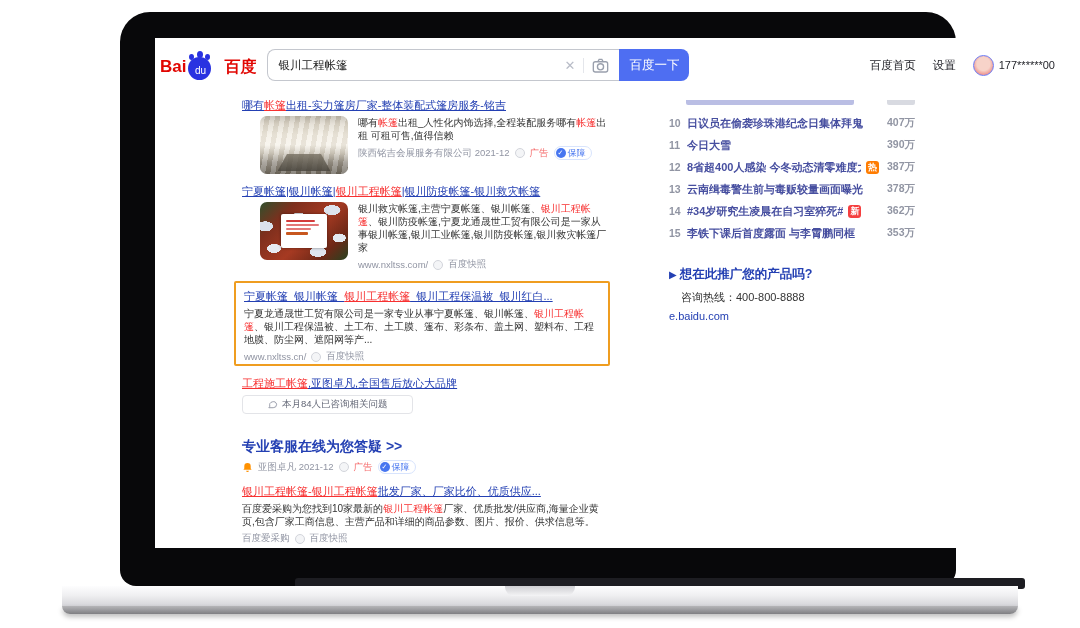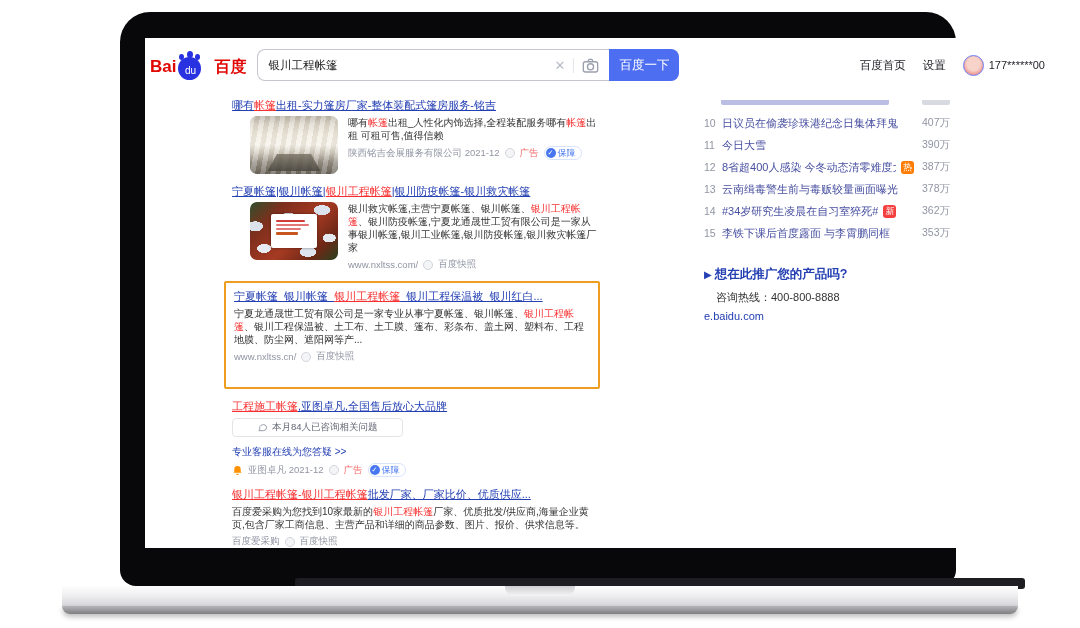--- a/index.html
+++ b/index.html
@@ -11,21 +11,21 @@
            background:#08080a; border-radius:30px 30px 16px 16px; }
   .hinge { position:absolute; left:175px; top:566px; width:730px; height:11px;
            background:#1d1d22; border-radius:3px; }
   .base { position:absolute; left:62px; top:586px; width:956px; height:20px;
           background:linear-gradient(180deg,#fdfdfe 0%,#f0f0f2 45%,#d5d5d9 100%); }
   .base-bottom { position:absolute; left:62px; top:606px; width:956px; height:8px;
           background:linear-gradient(180deg,#b5b5b8,#7f7f83); border-radius:0 0 16px 16px;
           box-shadow:0 3px 5px rgba(0,0,0,.25); }
   .notch { position:absolute; left:505px; top:586px; width:70px; height:10px; z-index:3;
           background:linear-gradient(180deg,#cfcfd3,#f4f4f6); border-radius:0 0 9px 9px; }
-  .screen { position:absolute; left:145px; top:38px; width:912px; height:510px;
+  .screen { position:absolute; left:155px; top:38px; width:912px; height:510px;
           background:#fff; overflow:hidden; }
 
   
   .header { display:flex; align-items:center; height:48px; padding:6px 12px 0 5px; }
   .logo { display:flex; align-items:flex-end; }
   .logo-bai { color:#e10602; font-size:17px; font-weight:800; line-height:26px; }
   .paw { position:relative; width:26px; height:29px; margin:0 1px; }
   .paw .pad { position:absolute; bottom:0; left:1px; width:23px; height:23px;
               background:#2932e1; border-radius:50%; }
   .paw .toe { position:absolute; background:#2932e1; border-radius:50%; }
@@ -48,21 +48,21 @@
   .search-btn { width:70px; height:32px; background:#4e6ef2; color:#fff; border:none;
                 border-radius:0 8px 8px 0; font-size:12.5px; font-family:inherit; cursor:pointer; }
   .header-right { margin-left:auto; display:flex; align-items:center; gap:17px; }
   .hdr-link { font-size:11.5px; color:#24252b; text-decoration:none; cursor:pointer; }
   .account { display:flex; align-items:center; gap:5px; }
   .avatar { width:21px; height:21px; border-radius:50%; border:1.5px solid #6b7cf5;
             background:radial-gradient(circle at 50% 42%, #f7d3c9 0 45%, #ef9d97 70%, #e98b8b 100%); }
   .phone { font-size:11px; color:#24252b; }
 
   
-  .content { display:flex; padding:12px 0 0 87px;gap:45px; }
+  .content { display:flex; padding:12px 0 0 87px; }
   .left-col { width:368px; flex:none; }
   .right-col { width:246px; flex:none; margin-left:59px; padding-top:2px; }
 
   .result { margin-bottom:10px; }
   .res-title { display:block; font-size:11px; line-height:15px; color:#2440b3;
                text-decoration:none; cursor:pointer; margin-bottom:3px; }
   .res-title span { text-decoration:underline; }
   .c-red { color:#f73131; }
   .c-blue { color:#2440b3; }
   .res-body { display:flex;padding-left:18px; }
@@ -101,33 +101,33 @@
   .ad-label { color:#f56c6c; }
   .guar { display:inline-flex; align-items:center; height:14px; border:1px solid #d8e4fd;
           border-radius:8px; background:#fff; padding:0 5px 0 1px; }
   .guar .chk { width:10px; height:10px; border-radius:50%; background:#4776f0; color:#fff;
           font-size:7px; line-height:10px; text-align:center; margin-right:2px; }
   .guar .gtxt { color:#4776f0; font-size:9px; }
   .snapshot { color:#9195a3; text-decoration:none; cursor:pointer; }
   .consult-chip { display:inline-flex; align-items:center; gap:4px; border:1px solid #e3e4e8;
           border-radius:4px; padding:2px 24px; font-size:9.5px; color:#626675;
           margin:1px 0 4px; cursor:pointer; background:#fff; }
-  .cta { display:block; font-size:10px; color:#2440b3; margin-top:4px; text-decoration:none;
-          cursor:pointer; }
-  .highlight-box { border:2px solid #ef9d20; border-radius:2px; padding:6px 8px 24px;
+  .cta { display:block; font-size:14px; color:#2440b3; margin-top:20px; text-decoration:none;
+          cursor:pointer;font-weight:bold; }
+  .highlight-box { border:2px solid #ef9d20; border-radius:2px; padding:6px 8px 1px;
           margin-left:-8px; }
   .ico { display:inline-flex; align-items:center; }
 
   
   .hot-clip { position:relative; height:8px; overflow:hidden; margin-bottom:4px; }
   .hot-clip .t-bar { position:absolute; top:-5px; left:17px; width:168px; height:10px;
           background:#a9aedd; border-radius:2px; opacity:.8; }
   .hot-clip .v-bar { position:absolute; top:-5px; right:0; width:28px; height:10px;
           background:#ced1da; border-radius:2px; opacity:.8; }
-  .hot-row { display:flex; align-items:center; height:22px; cursor:pointer; }
+  .hot-row { display:flex; align-items:center; height:22px; cursor:pointer;font-weight:bold; }
   .hot-rank { flex:none; width:18px; font-size:10.5px; color:#9195a3; }
   .hot-title { font-size:11px; color:#474fa0; white-space:nowrap; overflow:hidden; }
   .hot-badge { flex:none; margin-left:5px; width:13px; height:13px; border-radius:3px;
           color:#fff; font-size:9px; line-height:13px; text-align:center; }
   .b-orange { background:#ff7c00; }
   .b-red { background:#f53f3f; }
   .hot-value { margin-left:auto; font-size:10.5px; color:#9195a3; padding-left:8px; flex:none; }
 
   .promo { margin-top:22px; }
   .promo-title { display:flex; align-items:center; gap:3px; font-size:12.5px; font-weight:600;

